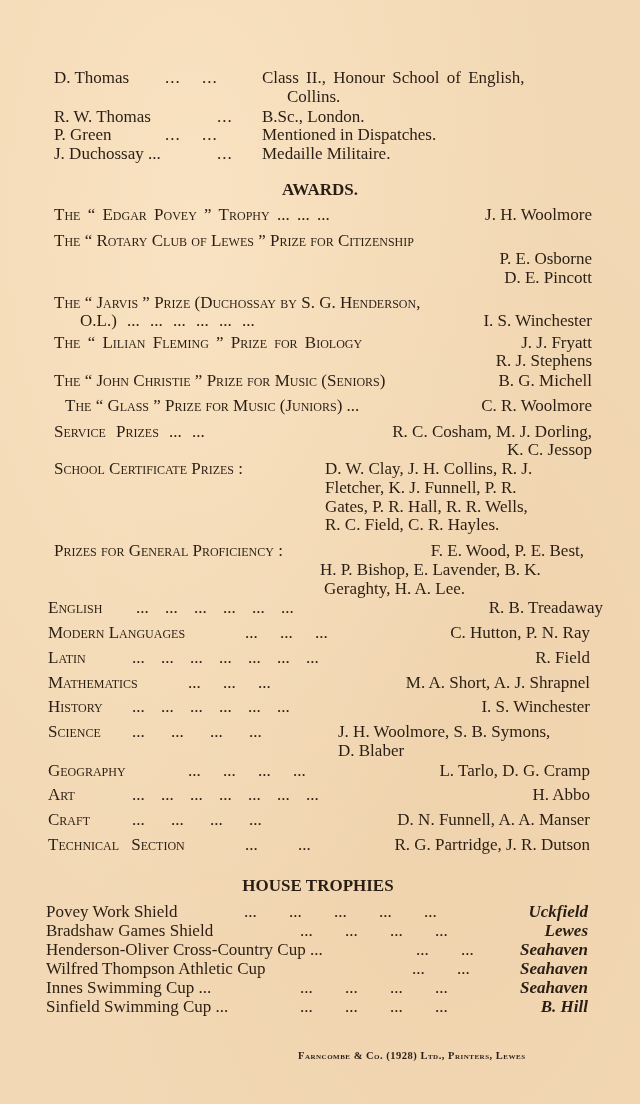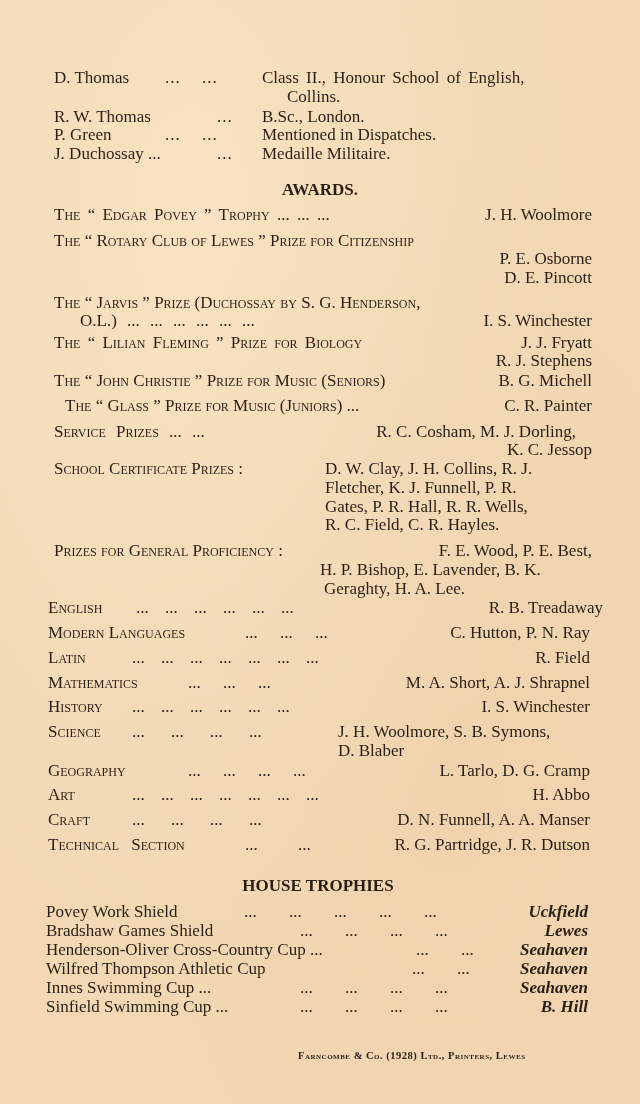--- a/index.html
+++ b/index.html
@@ -83,26 +83,26 @@
       <span class="abs" style="right:48px">R. J. Stephens</span>
     </div>
 
   <div class="row" style="top:371px">
     <span class="abs sc" style="left:54px">The “ John Christie ” Prize for Music (Seniors)</span>
     <span class="abs" style="right:48px">B. G. Michell</span>
   </div>
 
   <div class="row" style="top:396px">
     <span class="abs sc" style="left:65px">The “ Glass ” Prize for Music (Juniors)     ...</span>
-    <span class="abs" style="right:48px">C. R. Painter</span>
+    <span class="abs" style="right:48px">C. R. Woolmore</span>
   </div>
 
   <div class="row" style="top:422px">
     <span class="abs sc" style="left:54px; word-spacing:6px">Service Prizes     ...     ...</span>
-    <span class="abs" style="right:64px">R. C. Cosham, M. J. Dorling,</span>
+    <span class="abs" style="right:48px">R. C. Cosham, M. J. Dorling,</span>
   </div>
   <div class="row" style="top:440px">
       <span class="abs" style="right:48px">K. C. Jessop</span>
     </div>
 
   <div class="row" style="top:459px">
     <span class="abs sc" style="left:54px">School Certificate Prizes :</span>
     <span class="abs" style="left:325px">D. W. Clay, J. H. Collins, R. J.</span>
   </div>
   <div class="row" style="top:478px">
@@ -110,21 +110,21 @@
     </div>
   <div class="row" style="top:497px">
       <span class="abs" style="left:325px">Gates, P. R. Hall, R. R. Wells,</span>
     </div>
   <div class="row" style="top:515px">
       <span class="abs" style="left:325px">R. C. Field, C. R. Hayles.</span>
     </div>
 
   <div class="row" style="top:541px">
     <span class="abs sc" style="left:54px">Prizes for General Proficiency :</span>
-    <span class="abs" style="right:48px">F. E. Wood, P. E. Best,</span>
+    <span class="abs" style="right:56px">F. E. Wood, P. E. Best,</span>
   </div>
   <div class="row" style="top:560px">
       <span class="abs" style="left:320px">H. P. Bishop, E. Lavender, B. K.</span>
     </div>
   <div class="row" style="top:579px">
       <span class="abs" style="left:324px">Geraghty, H. A. Lee.</span>
     </div>
 </div>
 
 <div>

